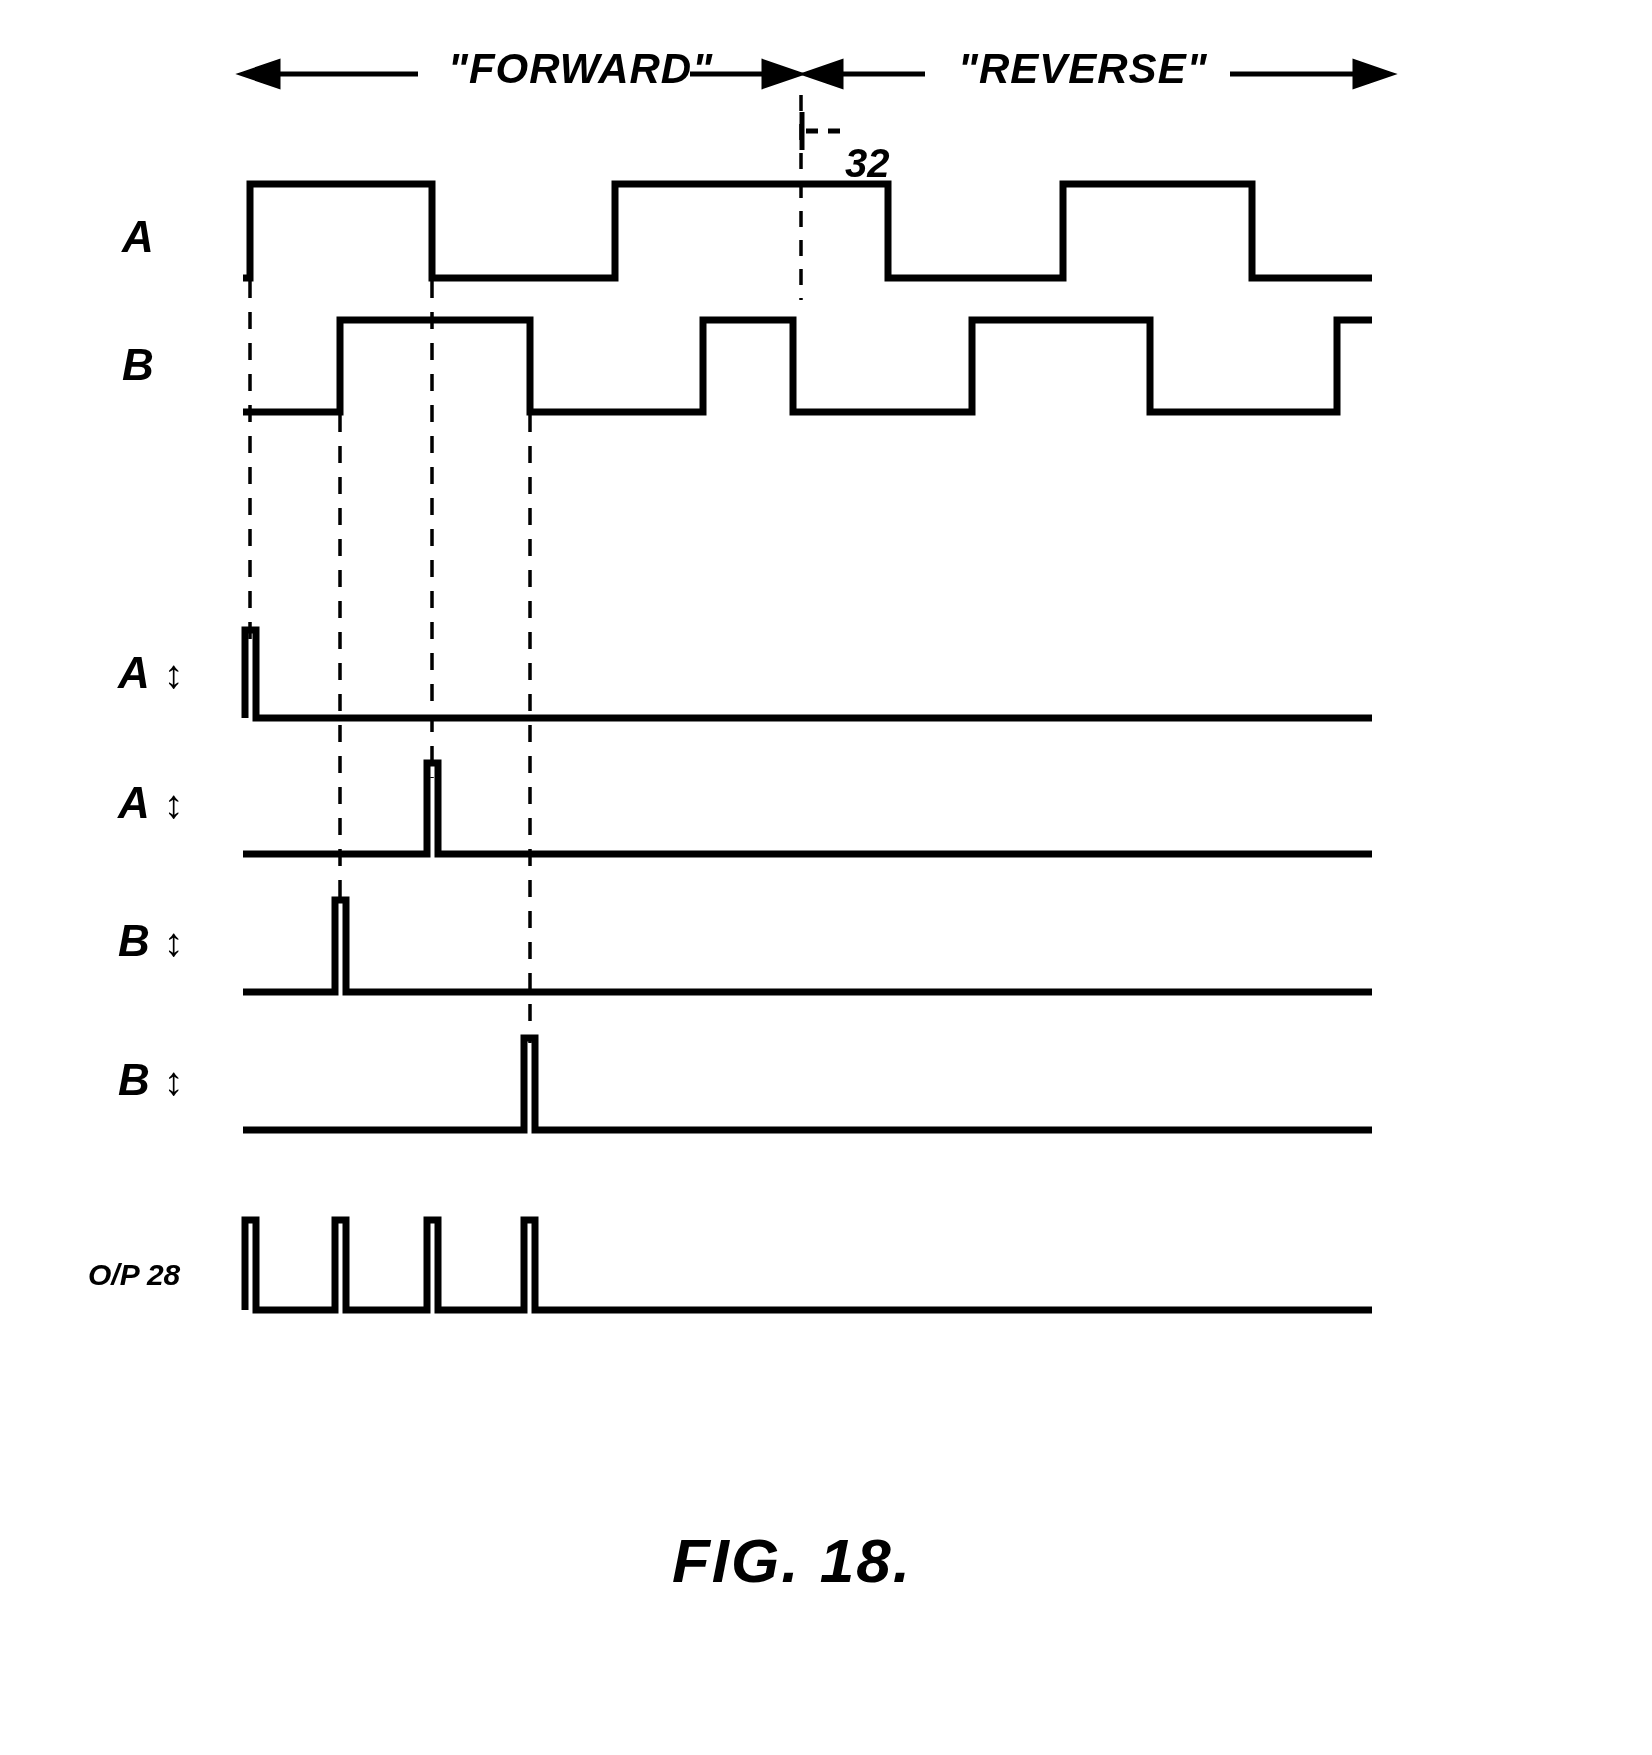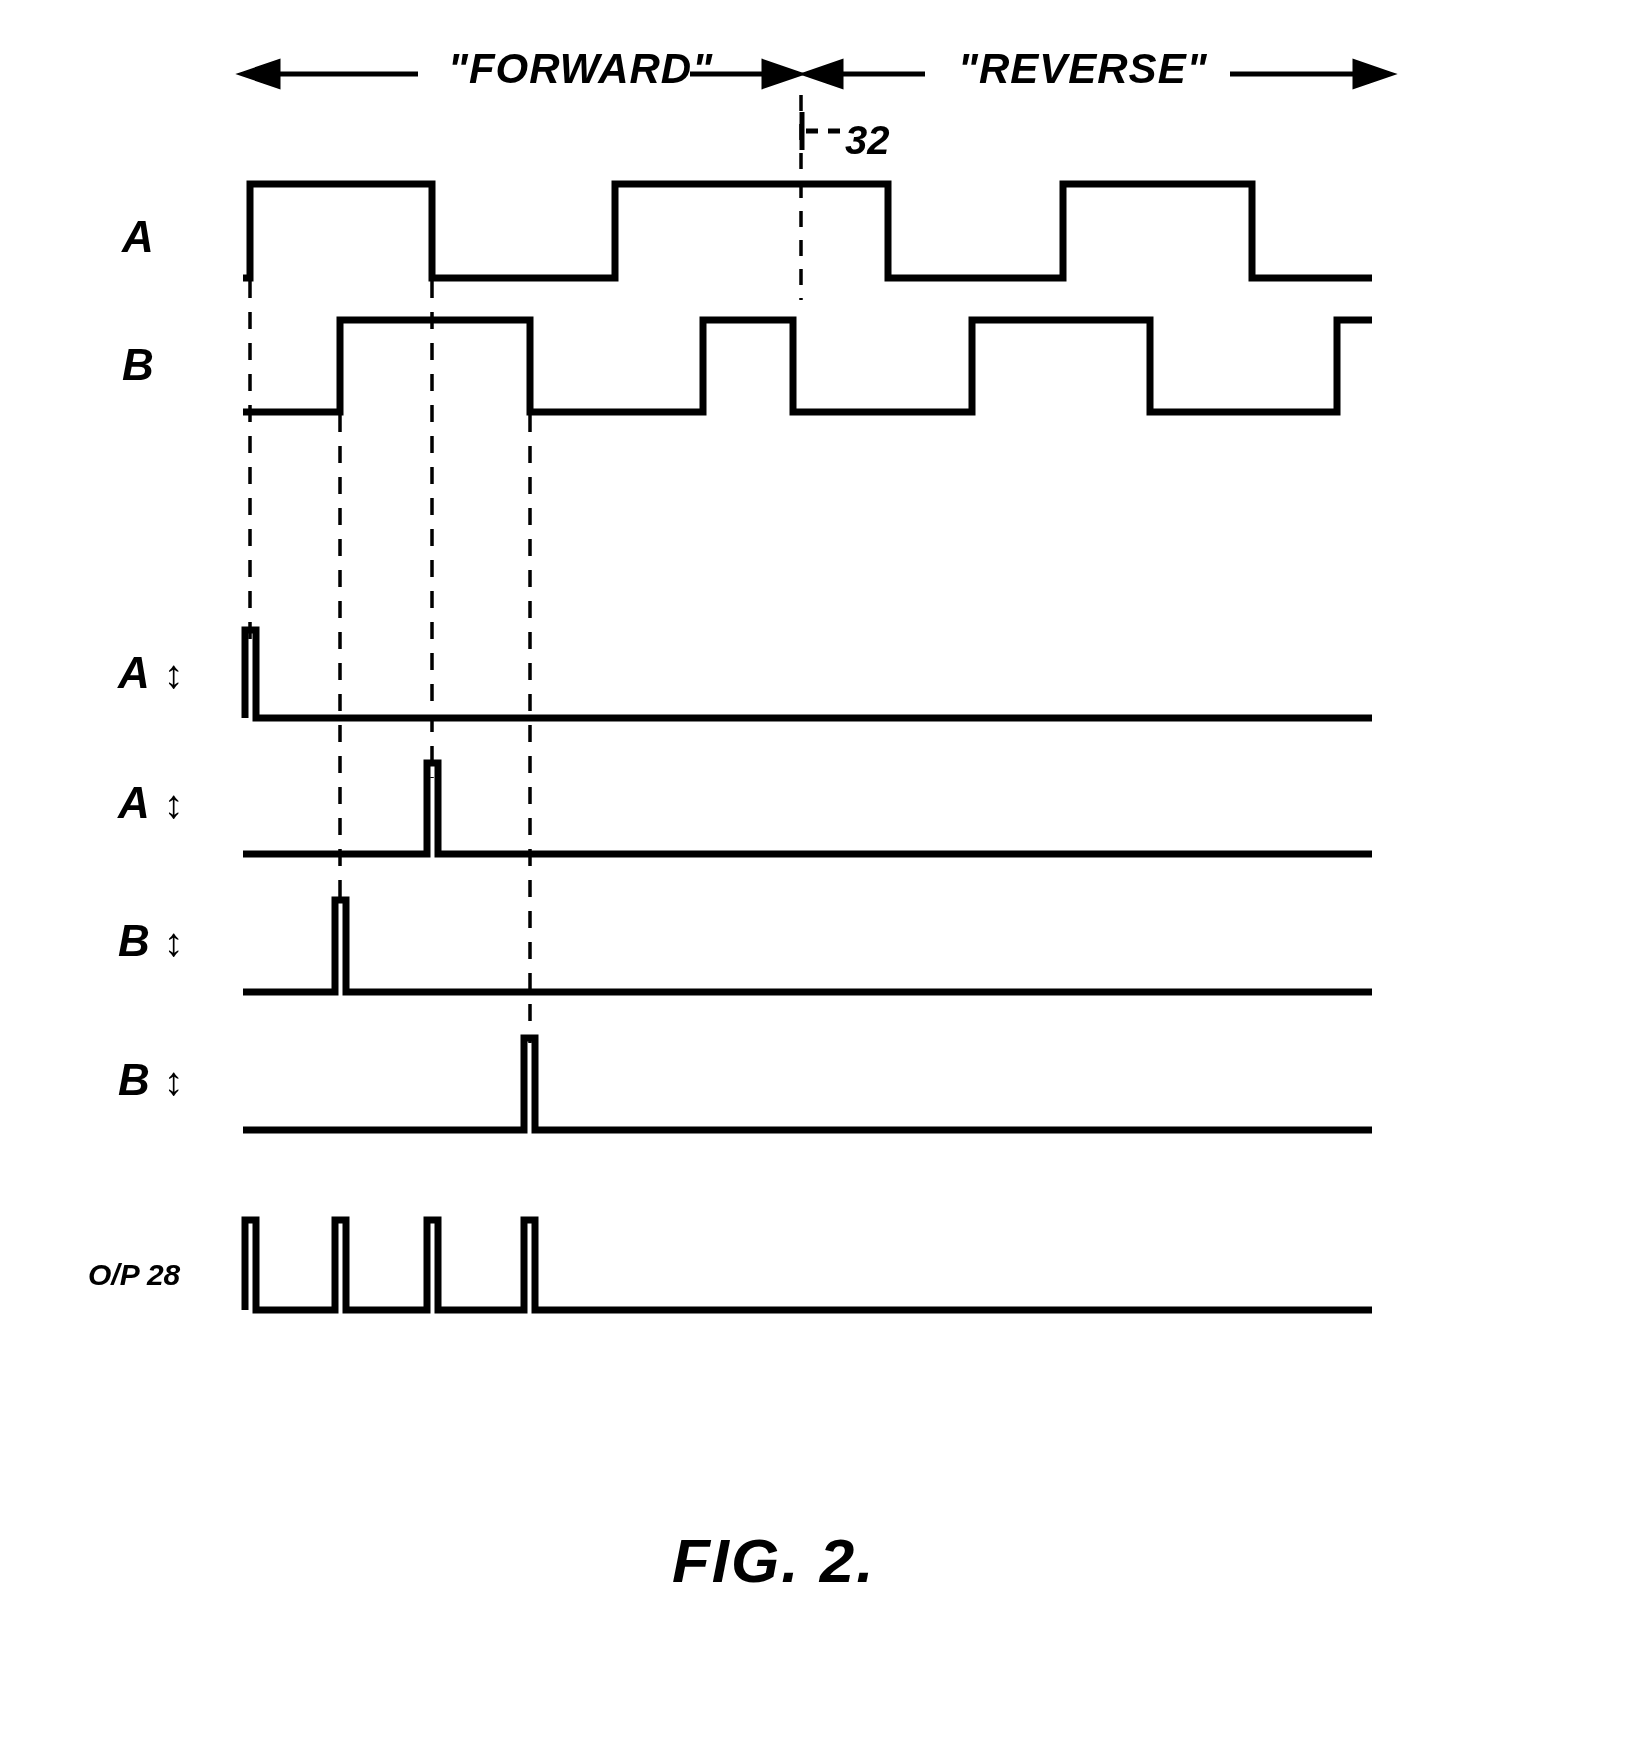--- a/index.html
+++ b/index.html
@@ -2,21 +2,21 @@
 <html><head>
 <meta charset="utf-8">
 <style>
   html,body{margin:0;padding:0;background:#fff;}
   body{width:1652px;height:1755px;font-family:"Liberation Sans",sans-serif;color:#000;}
   #fig{position:relative;width:1652px;height:1755px;overflow:hidden;}
   .lbl{position:absolute;font-style:italic;font-weight:700;color:#000;
        font-family:"Liberation Sans",sans-serif;white-space:nowrap;}
   .hdr{font-size:42px;letter-spacing:1px;}
   .sig{font-size:44px;}
-  .refnum{font-size:40px;}
+  .refnum{font-size:40px;margin-top:23px;}
   .caption{position:absolute;font-style:italic;font-weight:700;font-size:62px;
            letter-spacing:2px;font-family:"Liberation Sans",sans-serif;}
   svg{position:absolute;left:0;top:0;}
   .arrowlbl{display:inline-block;}
 </style>
 </head>
 <body>
 
 <div id="fig">
 
@@ -96,15 +96,15 @@
 
     <polyline fill="none" stroke="#000" stroke-width="7" stroke-linejoin="miter" points="243,1130 524,1130 524,1038 535,1038 535,1130 1372,1130"></polyline>
 
     <polyline fill="none" stroke="#000" stroke-width="7" stroke-linejoin="miter" points="245,1310 245,1220 256,1220 256,1310
               335,1310 335,1220 346,1220 346,1310
               427,1310 427,1220 438,1220 438,1310
               524,1310 524,1220 535,1220 535,1310
               1372,1310"></polyline>
   </svg>
 
-  <div class="caption" style="left:672px;top:1525px;">FIG. 2.</div>
+  <div class="caption" style="left:672px;top:1525px;">FIG. 18.</div>
 
 </div>
 
 </body></html>

